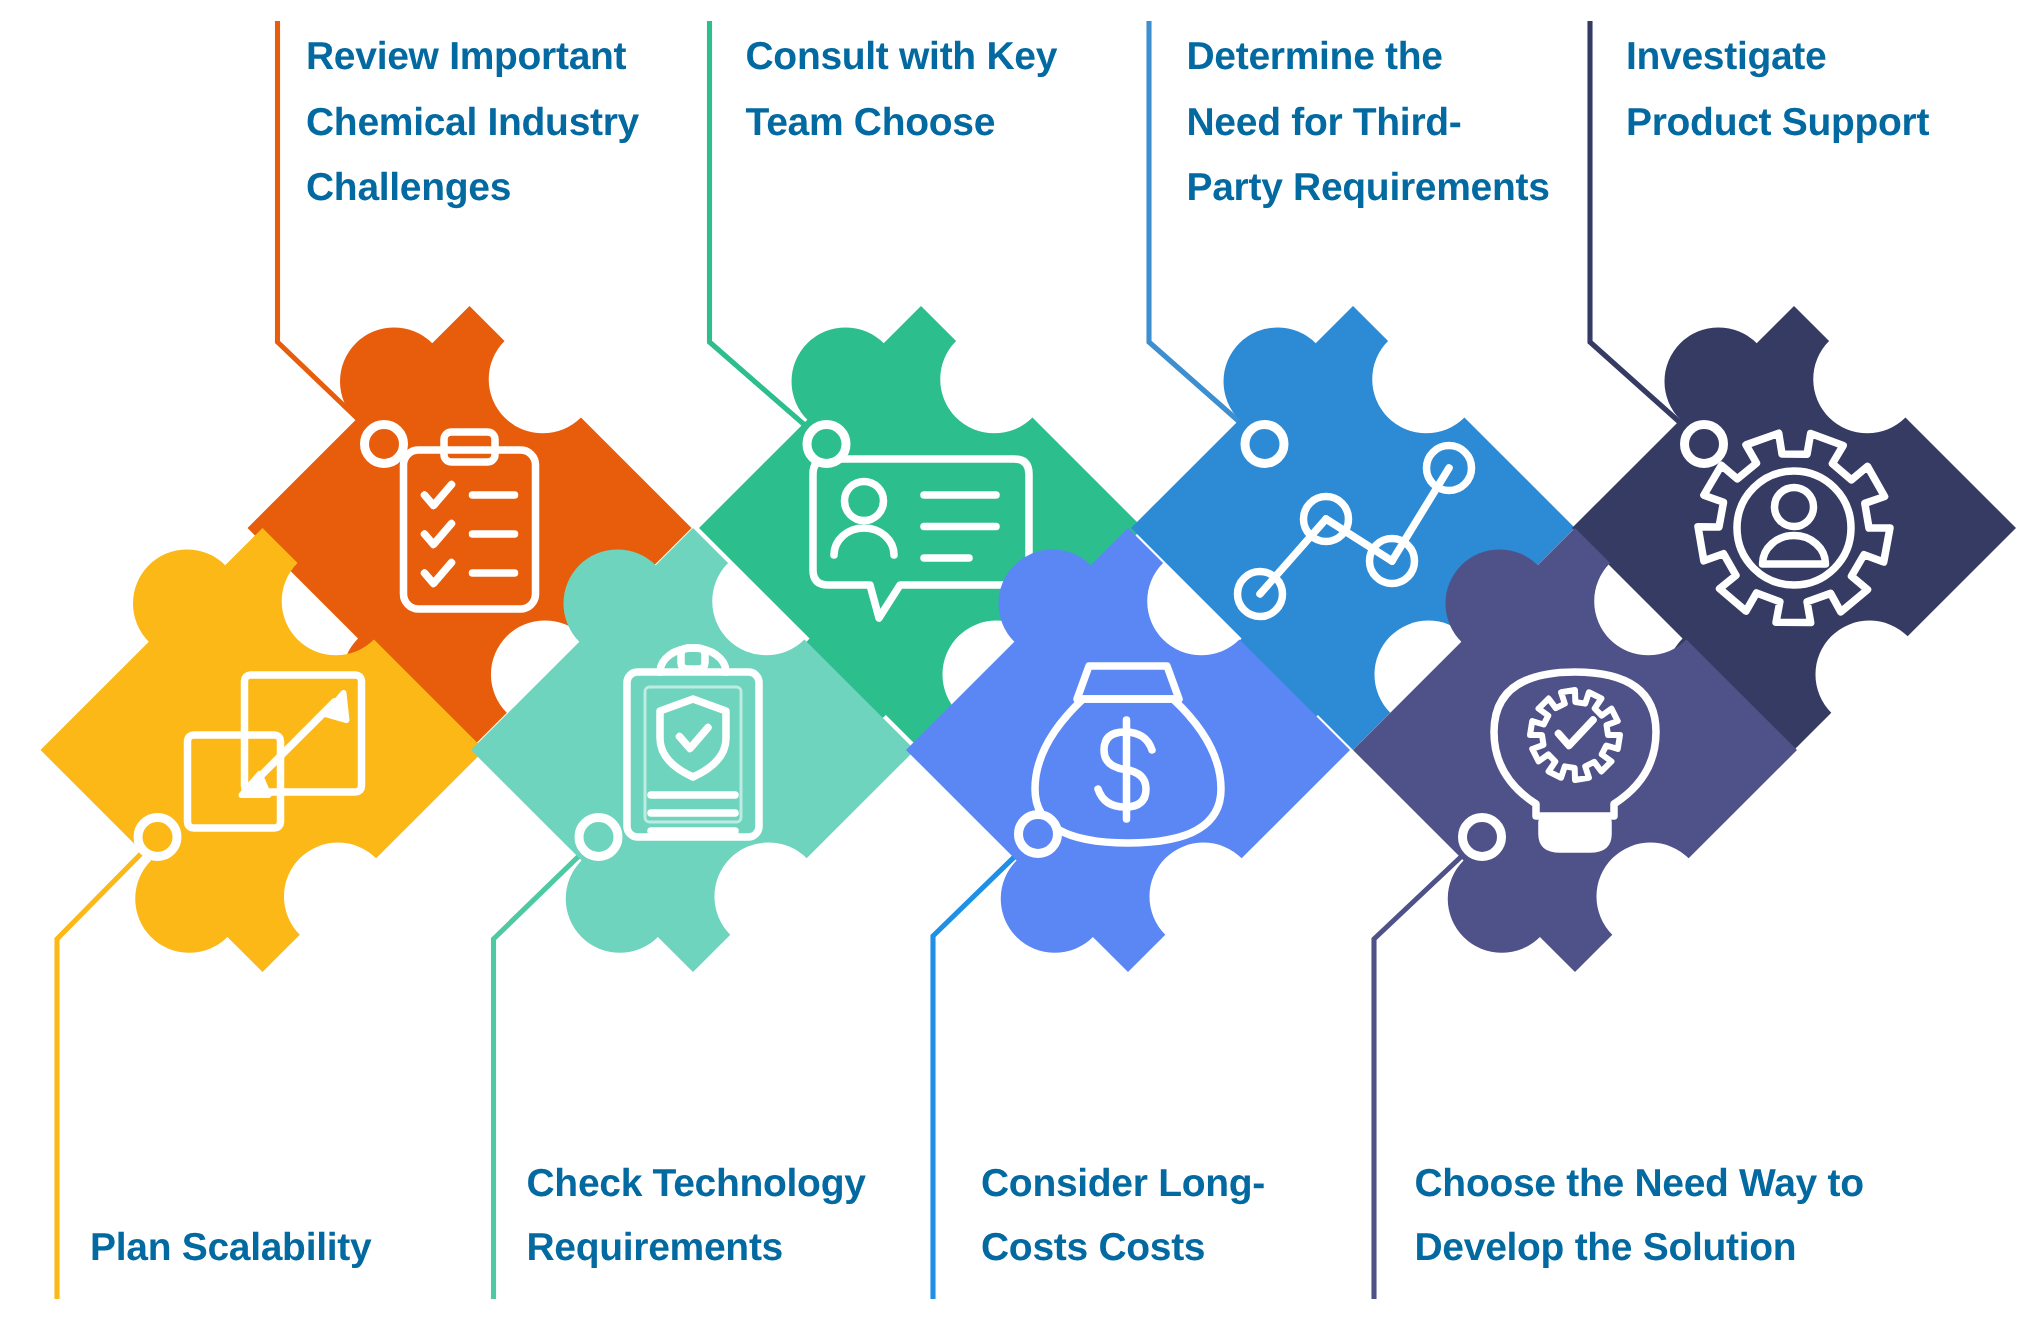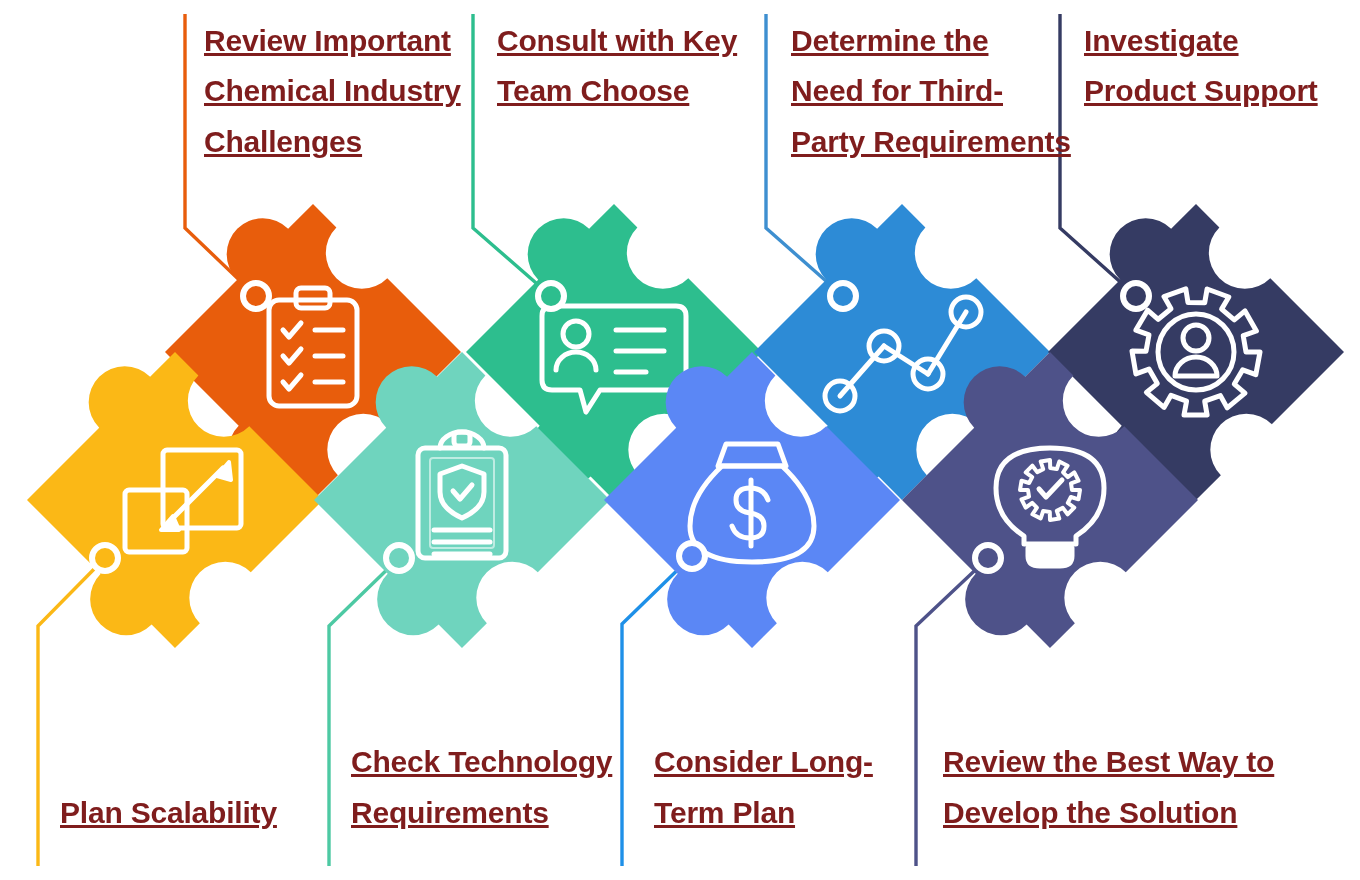--- a/index.html
+++ b/index.html
@@ -3,29 +3,28 @@
 <meta charset="utf-8">
 <style>
   html,body{margin:0;padding:0;background:#ffffff;}
   body{width:1360px;height:880px;font-family:"Liberation Sans",sans-serif;overflow:hidden;}
   #stage{position:relative;width:1360px;height:880px;background:#fff;}
   #scene{position:absolute;inset:0;}
   .label{
     position:absolute;
     font-family:"Liberation Sans",sans-serif;
     font-weight:bold;
-    font-size:30px;
+    font-size:26px;
     line-height:1.68;
-    color:#7f1d1d;
+    color:#0369a1;
     letter-spacing:-0.2px;
     white-space:pre-line;
-    text-decoration:underline;
   }
   .label.top{top:16px;}
-  .label.bottom{bottom:42px;}
+  .label.bottom{bottom:26px;}
 </style>
 </head>
 <body>
 
 <div id="stage">
   <svg id="scene" viewBox="0 0 1360 880" width="1360" height="880" xmlns="http://www.w3.org/2000/svg">
       <g>
         <path d="M 105 558 L 38 626 L 38 866" fill="none" stroke="#FBB816" stroke-width="3.4" stroke-linecap="butt" stroke-linejoin="miter"></path>
         <path d="M 256 296 L 185 228 L 185 14" fill="none" stroke="#E85D0C" stroke-width="3.4" stroke-linecap="butt" stroke-linejoin="miter"></path>
         <path d="M 399 558 L 329 626 L 329 866" fill="none" stroke="#4DC9A3" stroke-width="3.4" stroke-linecap="butt" stroke-linejoin="miter"></path>
@@ -146,22 +145,22 @@
   <div id="labels">
       <div class="label bottom" style="left: 60px; width: 280px;">Plan Scalability</div>
       <div class="label top" style="left: 204px; width: 270px;">Review Important
 Chemical Industry
 Challenges</div>
       <div class="label bottom" style="left: 351px; width: 290px;">Check Technology
 Requirements</div>
       <div class="label top" style="left: 497px; width: 270px;">Consult with Key
 Team Choose</div>
       <div class="label bottom" style="left: 654px; width: 260px;">Consider Long-
-Term Plan</div>
+Costs Costs</div>
       <div class="label top" style="left: 791px; width: 280px;">Determine the
 Need for Third-
 Party Requirements</div>
-      <div class="label bottom" style="left: 943px; width: 340px;">Review the Best Way to
+      <div class="label bottom" style="left: 943px; width: 340px;">Choose the Need Way to
 Develop the Solution</div>
       <div class="label top" style="left: 1084px; width: 280px;">Investigate
 Product Support</div>
     </div>
 </div>
 
 </body></html>

